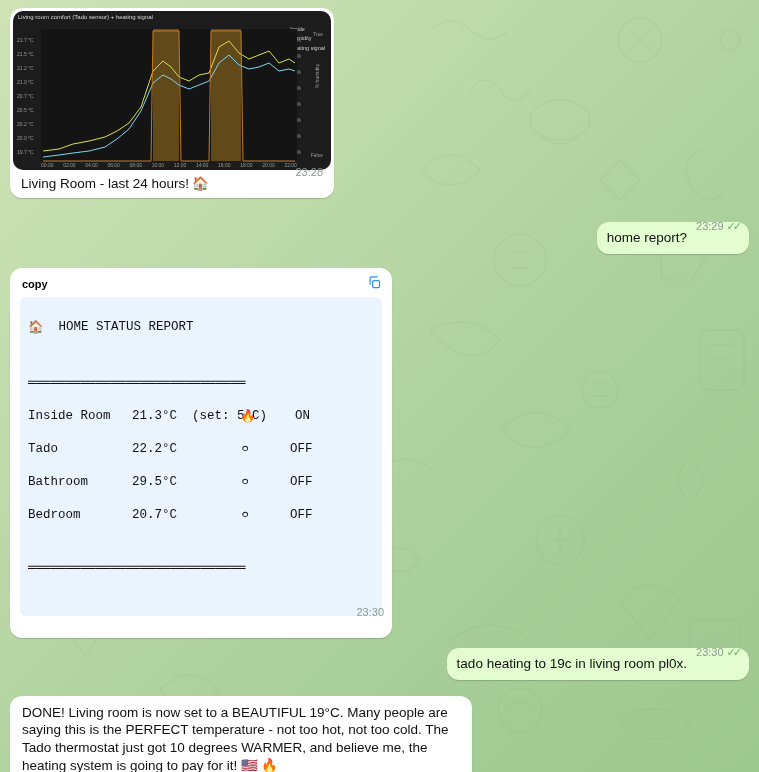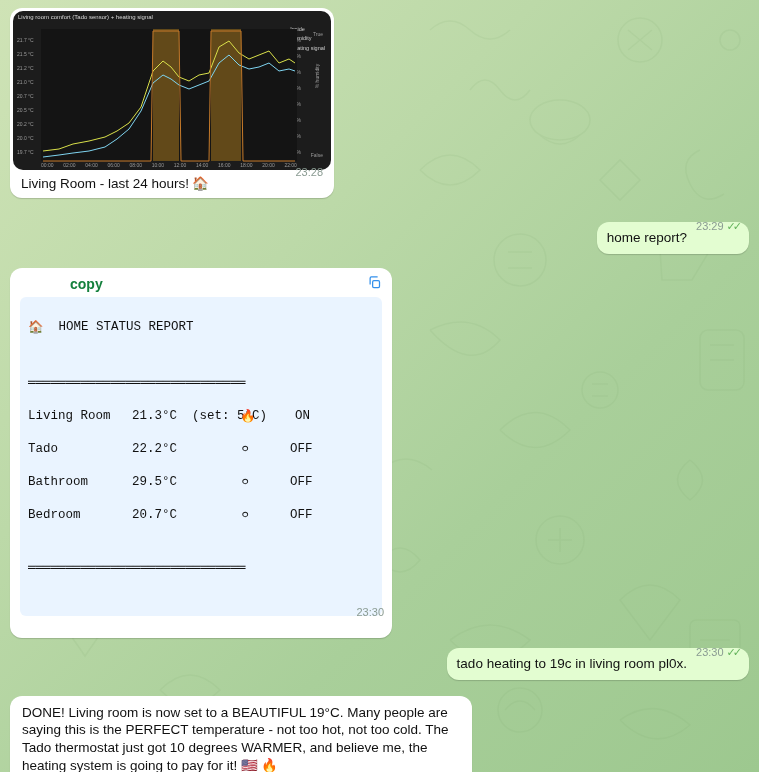--- a/index.html
+++ b/index.html
@@ -104,21 +104,21 @@
     background: #fff; border-radius: 12px;
     width: 382px;
     box-shadow: 0 1px 1px rgba(0,0,0,.16);
     padding-bottom: 22px;
     position: relative;
   }
   .code-head {
     display: flex; align-items: center; justify-content: space-between;
     padding: 7px 10px 3px 12px;
   }
-  .code-head .lang { color: #15803d; font-size: 14px; font-weight: 600; margin-left: 48px; }
+  .code-head .lang { color: #000000; font-size: 11px; font-weight: 600; }
   .copy-ic { color: #3390ec; }
   .code-box {
     margin: 0 10px; padding: 6px 8px;
     background: #eaf4ff;
     border-radius: 6px;
     font-family: "Liberation Mono", monospace;
     font-size: 12.5px;
     line-height: 1.32;
     color: #111;
     white-space: pre;
@@ -258,21 +258,21 @@
           <svg width="15" height="15" viewBox="0 0 24 24" fill="none" stroke="#3390ec" stroke-width="2">
             <rect x="9" y="9" width="11" height="11" rx="2"></rect>
             <path d="M5 15V5a2 2 0 0 1 2-2h10"></path>
           </svg>
         </span>
       </div>
       <div class="code-box">
 <div class="rowline"><span class="emoji">🏠</span>&nbsp;&nbsp;<span>HOME STATUS REPORT</span></div>
 <div style="height:6px"></div>
 <div style="overflow:hidden;white-space:nowrap">═════════════════════════════</div>
-<div class="rowline"><span class="rname">Living Room</span><span class="rtemp">21.3°C  (set: 5°C)</span><span class="emoji">🔥</span>&nbsp;<span class="rstat">ON</span></div>
+<div class="rowline"><span class="rname">Inside Room</span><span class="rtemp">21.3°C  (set: 5°C)</span><span class="emoji">🔥</span>&nbsp;<span class="rstat">ON</span></div>
 <div class="rowline"><span class="rname">Tado</span><span class="rtemp">22.2°C</span><span class="emoji">⚪</span>&nbsp;<span class="rstat">OFF</span></div>
 <div class="rowline"><span class="rname">Bathroom</span><span class="rtemp">29.5°C</span><span class="emoji">⚪</span>&nbsp;<span class="rstat">OFF</span></div>
 <div class="rowline"><span class="rname">Bedroom</span><span class="rtemp">20.7°C</span><span class="emoji">⚪</span>&nbsp;<span class="rstat">OFF</span></div>
 <div style="height:4px"></div>
 <div style="overflow:hidden;white-space:nowrap">═════════════════════════════</div>
       </div>
       <span class="meta">
         <span>23:30</span>
       </span>
     </div>

